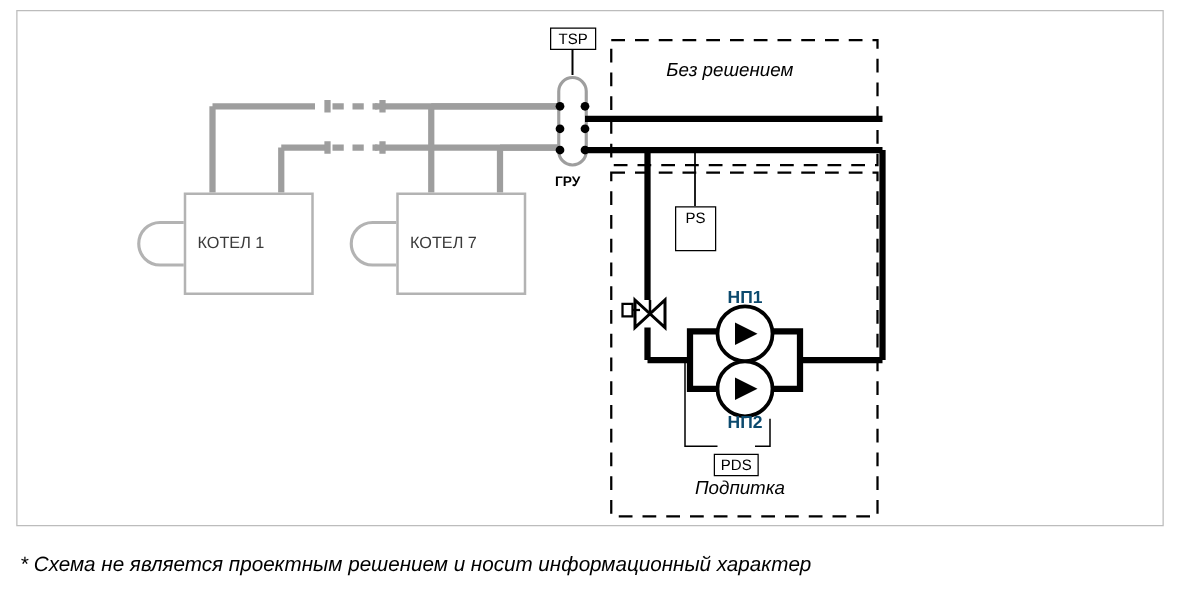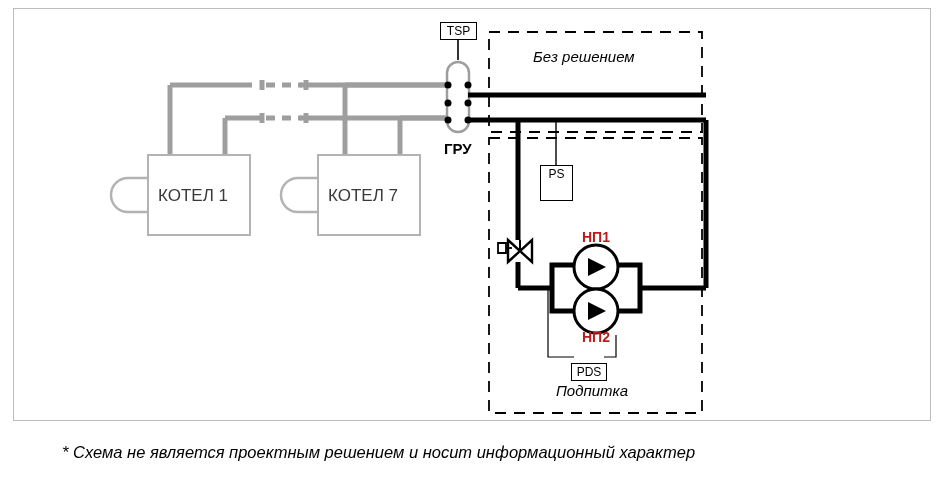--- a/index.html
+++ b/index.html
@@ -27,21 +27,21 @@
     box-sizing: border-box;
   }
   .boiler {
     position: absolute;
     border: 2px solid #b3b3b3;
     box-sizing: border-box;
     background: #ffffff;
   }
   .boiler-label {
     position: absolute;
-    font-size: 17px;
+    font-size: 13px;
     color: #3a3a3a;
     font-family: "Liberation Sans", sans-serif;
     white-space: nowrap;
   }
   .tagbox {
     position: absolute;
     border: 1px solid #000;
     background: #ffffff;
     font-size: 12px;
     color: #000;
@@ -61,34 +61,33 @@
   }
   .footnote {
     position: absolute;
     left: 16px;
     top: 443px;
     font-style: italic;
     font-size: 16.5px;
     color: #000;
     font-family: "Liberation Sans", sans-serif;
     white-space: nowrap;
-    margin-left: 46px;
   }
   .gru-label {
     position: absolute;
-    font-size: 15px;
+    font-size: 11px;
     font-weight: bold;
     color: #000;
     font-family: "Liberation Sans", sans-serif;
   }
   .pump-label {
     position: absolute;
     font-size: 14px;
     font-weight: bold;
-    color: #b91c1c;
+    color: #0c4a6e;
     font-family: "Liberation Sans", sans-serif;
   }
   svg { position: absolute; left: 0; top: 0; }
 </style>
 </head>
 <body>
 
 <div id="root">
 
   <div class="frame"></div>

